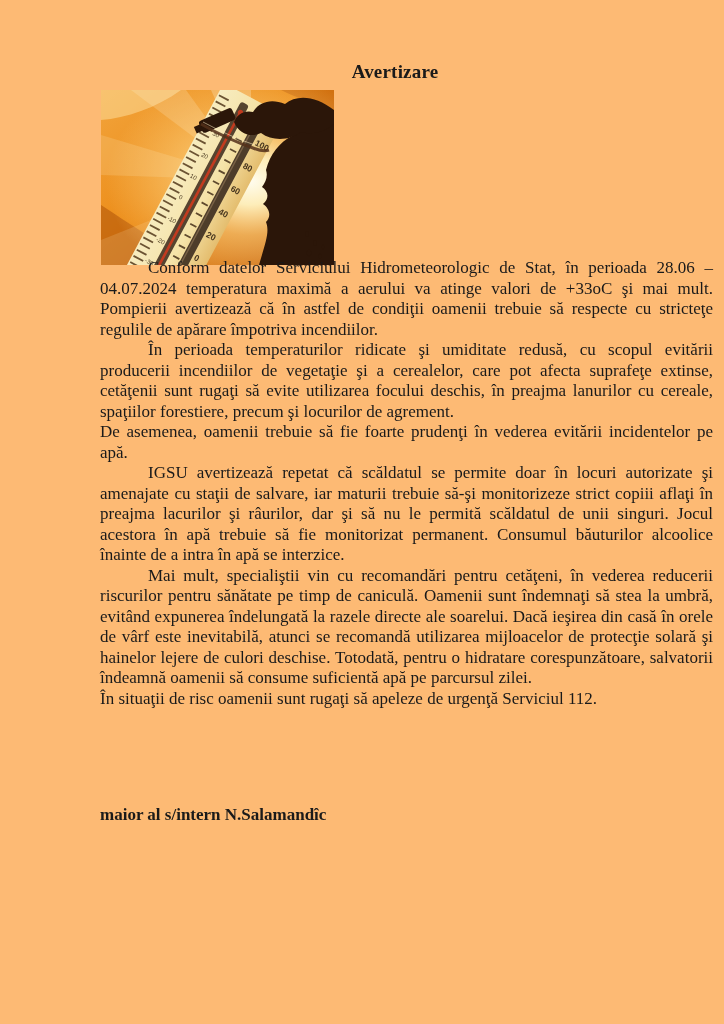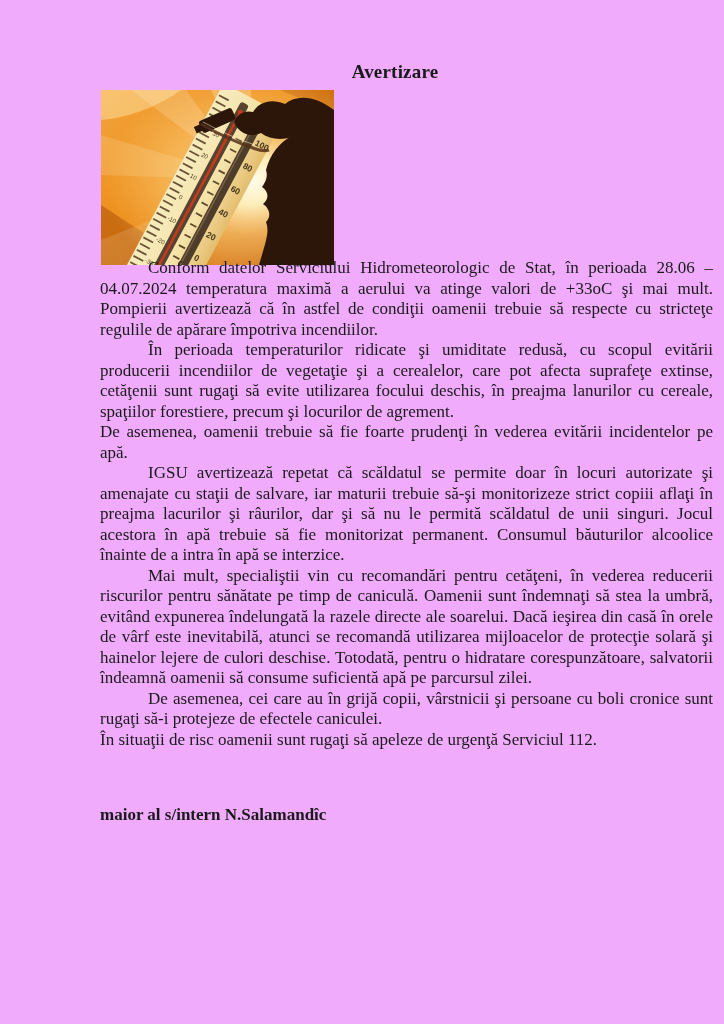--- a/index.html
+++ b/index.html
@@ -1,18 +1,18 @@
 <!DOCTYPE html>
 <html><head>
 <meta charset="utf-8">
 <style>
   * { margin:0; padding:0; box-sizing:border-box; }
   html,body { width:724px; height:1024px; background:#ffffff; overflow:hidden;
               font-family:"Liberation Serif","DejaVu Serif",serif; color:#1a1a1a; }
-  .page { position:absolute; inset:0; width:724px; height:1024px; background:#f0abfc; }
+  .page { position:absolute; inset:0; width:724px; height:1024px; background:#fdba74; }
   .doc-title { position:absolute; left:100px; top:61px; width:590px; text-align:center;
                font-size:19px; font-weight:bold; letter-spacing:.2px; }
   .photo { position:absolute; left:101px; top:90px; width:233px; height:175px; display:block; }
   .content { position:absolute; left:100px; top:258px; width:613px;
              font-size:17px; line-height:20.5px; text-align:justify; text-align-last:left; }
   .content p { margin:0; }
   .content p.ind { text-indent:48px; }
   .signature { position:absolute; left:100px; top:804px; font-size:17px; font-weight:bold; line-height:21.5px; }
   svg text { font-family:"Liberation Sans","DejaVu Sans",sans-serif; }
 </style>
@@ -112,21 +112,20 @@
       <ellipse cx="222" cy="157" rx="1.4" ry="2.2"></ellipse>
     </g>
   </svg>
 
   <div class="content">
     <p class="ind">Conform datelor Serviciului Hidrometeorologic de Stat, în perioada 28.06 – 04.07.2024 temperatura maximă a aerului va atinge valori de +33oC şi mai mult. Pompierii avertizează că în astfel de condiţii oamenii trebuie să respecte cu stricteţe regulile de apărare împotriva incendiilor.</p>
     <p class="ind">În perioada temperaturilor ridicate şi umiditate redusă, cu scopul evitării producerii incendiilor de vegetaţie şi a cerealelor, care pot afecta suprafeţe extinse, cetăţenii sunt rugaţi să evite utilizarea focului deschis, în preajma lanurilor cu cereale, spaţiilor forestiere, precum şi locurilor de agrement.</p>
     <p>De asemenea, oamenii trebuie să fie foarte prudenţi în vederea evitării incidentelor pe apă.</p>
     <p class="ind">IGSU avertizează repetat că scăldatul se permite doar în locuri autorizate şi amenajate cu staţii de salvare, iar maturii trebuie să-şi monitorizeze strict copiii aflaţi în preajma lacurilor şi râurilor, dar şi să nu le permită scăldatul de unii singuri. Jocul acestora în apă trebuie să fie monitorizat permanent. Consumul băuturilor alcoolice înainte de a intra în apă se interzice.</p>
     <p class="ind">Mai mult, specialiştii vin cu recomandări pentru cetăţeni, în vederea reducerii riscurilor pentru sănătate pe timp de caniculă. Oamenii sunt îndemnaţi să stea la umbră, evitând expunerea îndelungată la razele directe ale soarelui. Dacă ieşirea din casă în orele de vârf este inevitabilă, atunci se recomandă utilizarea mijloacelor de protecţie solară şi hainelor lejere de culori deschise. Totodată, pentru o hidratare corespunzătoare, salvatorii îndeamnă oamenii să consume suficientă apă pe parcursul zilei.</p>
-    <p class="ind">De asemenea, cei care au în grijă copii, vârstnicii şi persoane cu boli cronice sunt rugaţi să-i protejeze de efectele caniculei.</p>
     <p>În situaţii de risc oamenii sunt rugaţi să apeleze de urgenţă Serviciul 112.</p>
   </div>
 
   <div class="signature">
     <div>maior al s/intern N.Salamandîc</div>
   </div>
 
 </div>
 
 </body></html>

